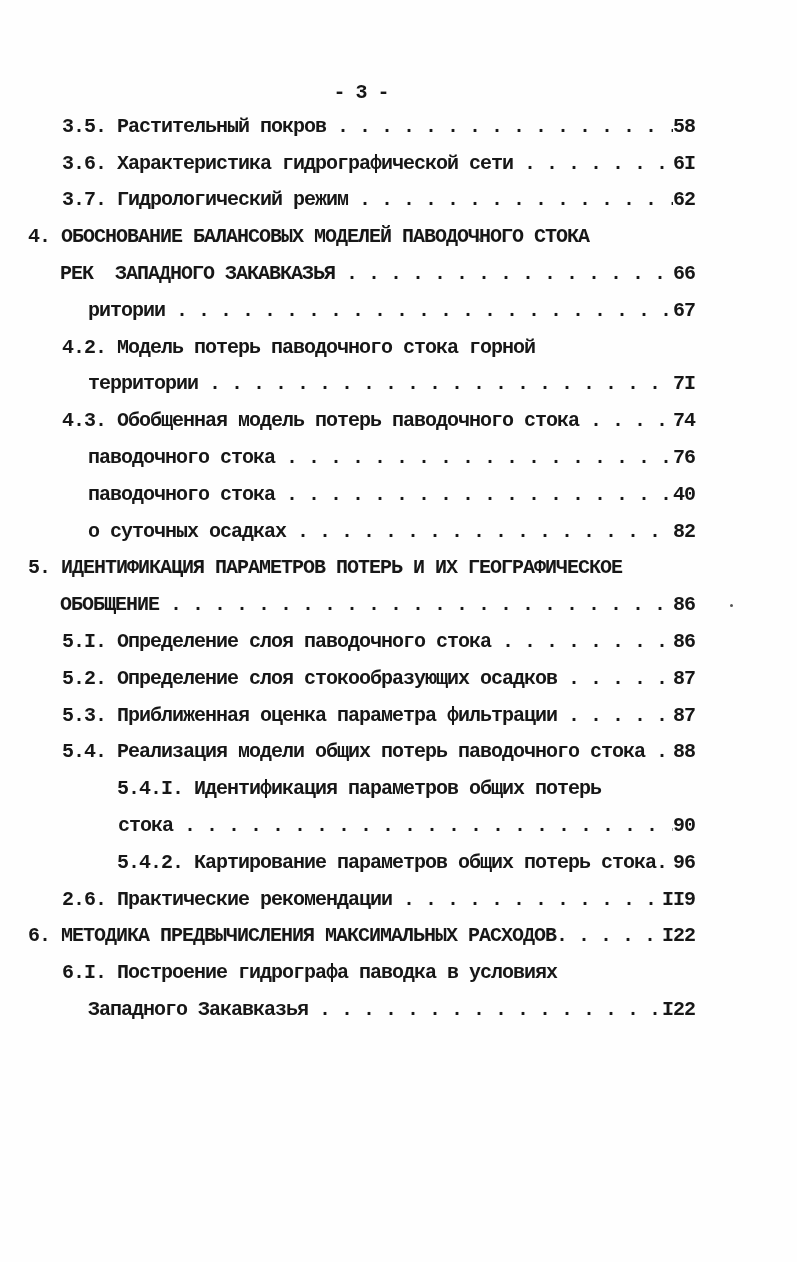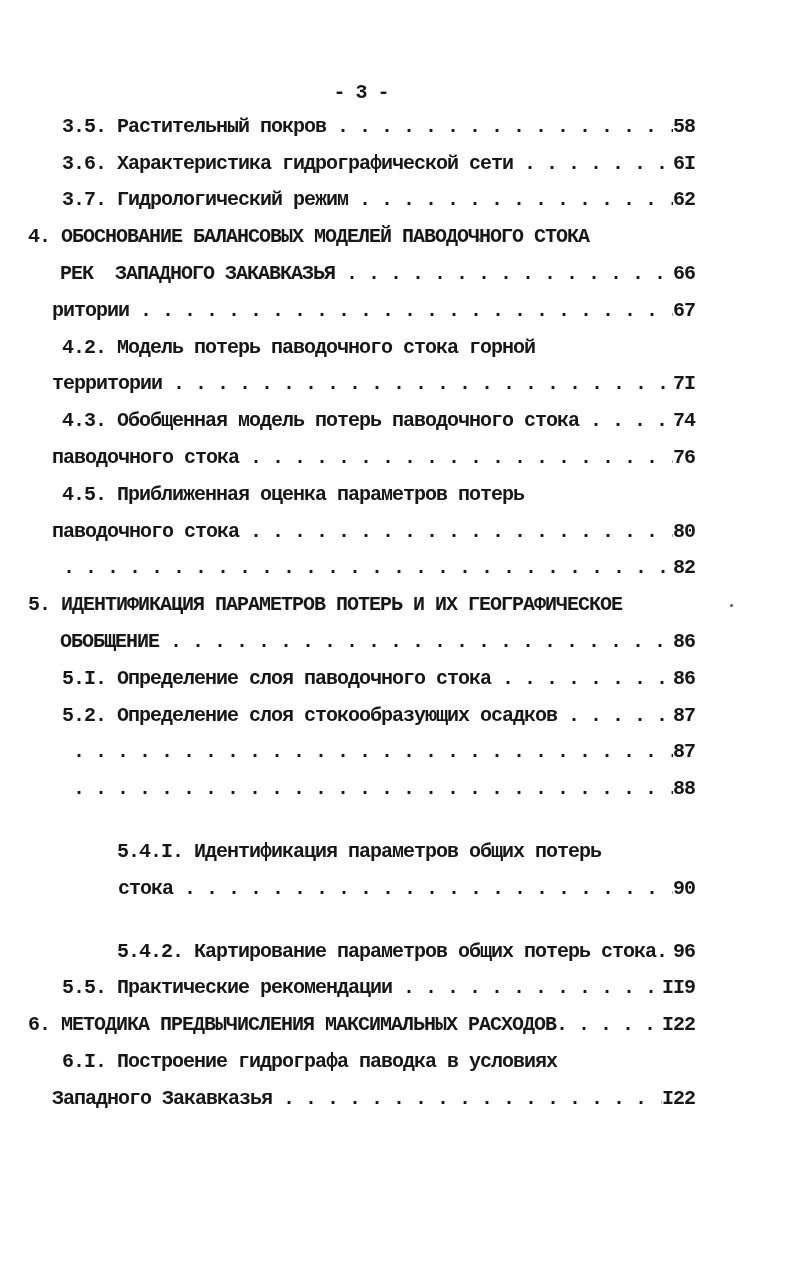--- a/index.html
+++ b/index.html
@@ -38,22 +38,22 @@
     padding-right: 102px;
   }
   .row > span { line-height: 36.8px; }
   .label  { white-space: pre; flex: 0 0 auto; }
   .leader { flex: 1 1 auto; min-width: 0; overflow: hidden; white-space: pre; }
   .pagenum{ flex: 0 0 auto; text-align: right; white-space: pre; }
   
   .l0  { padding-left: 28px;  }
   .l0c { padding-left: 60px;  }
   .l1  { padding-left: 62px; align-items: flex-end;  }
-  .l1c { padding-left: 52px; }
-  .l2  { padding-left: 117px; margin-top: 26px; }
+  .l1c { padding-left: 88px; }
+  .l2  { padding-left: 117px; }
   .l2c { padding-left: 118px; }
   .speck {
     position: absolute;
     background: #555;
     border-radius: 50%;
   }
   .speck1 { left: 730px; top: 604px; width: 3px; height: 3px; }
   .speck2 { left: 479px; top: 238px; width: 3px; height: 3px; }
 </style>
 </head>
@@ -118,34 +118,30 @@
     <span class="pagenum">74</span>
   </div>
 
 
   <div class="row l1c">
     <span class="label">паводочного стока</span>
     <span class="leader"> . . . . . . . . . . . . . . . . . . . . . . . . . . . . . . . . . . . . . . . . . . . . . . . . . . . . . . . . . .</span>
     <span class="pagenum">76</span>
   </div>
 
-  <div class="row l1">
-    <span class="label">4.5. Приближенная оценка параметров потерь</span>
-    <span class="leader"></span>
-    <span class="pagenum"></span>
-  </div>
 
   <div class="row l1c">
     <span class="label">паводочного стока</span>
     <span class="leader"> . . . . . . . . . . . . . . . . . . . . . . . . . . . . . . . . . . . . . . . . . . . . . . . . . . . . . . . . . .</span>
-    <span class="pagenum">80</span>
-  </div>
-
-
-  <div class="row l1c">
+    <span class="pagenum">40</span>
+  </div>
+
+
+  <div class="row l1c">
+    <span class="label">о суточных осадках</span>
     <span class="leader"> . . . . . . . . . . . . . . . . . . . . . . . . . . . . . . . . . . . . . . . . . . . . . . . . . . . . . . . . . .</span>
     <span class="pagenum">82</span>
   </div>
 
   <div class="row l0">
     <span class="label">5. ИДЕНТИФИКАЦИЯ ПАРАМЕТРОВ ПОТЕРЬ И ИХ ГЕОГРАФИЧЕСКОЕ</span>
     <span class="leader"></span>
     <span class="pagenum"></span>
   </div>
 
@@ -161,25 +157,27 @@
     <span class="pagenum">86</span>
   </div>
 
   <div class="row l1">
     <span class="label">5.2. Определение слоя стокообразующих осадков</span>
     <span class="leader"> . . . . . . . . . . . . . . . . . . . . . . . . . . . . . . . . . . . . . . . . . . . . . . . . . . . . . . . . . .</span>
     <span class="pagenum">87</span>
   </div>
 
   <div class="row l1">
+    <span class="label">5.3. Приближенная оценка параметра фильтрации</span>
     <span class="leader"> . . . . . . . . . . . . . . . . . . . . . . . . . . . . . . . . . . . . . . . . . . . . . . . . . . . . . . . . . .</span>
     <span class="pagenum">87</span>
   </div>
 
   <div class="row l1">
+    <span class="label">5.4. Реализация модели общих потерь паводочного стока</span>
     <span class="leader"> . . . . . . . . . . . . . . . . . . . . . . . . . . . . . . . . . . . . . . . . . . . . . . . . . . . . . . . . . .</span>
     <span class="pagenum">88</span>
   </div>
 
   <div class="row l2">
     <span class="label">5.4.I. Идентификация параметров общих потерь</span>
     <span class="leader"></span>
     <span class="pagenum"></span>
   </div>
 
@@ -189,21 +187,21 @@
     <span class="pagenum">90</span>
   </div>
 
   <div class="row l2">
     <span class="label">5.4.2. Картирование параметров общих потерь стока.</span>
     <span class="leader"></span>
     <span class="pagenum">96</span>
   </div>
 
   <div class="row l1">
-    <span class="label">5.5. Практические рекомендации</span>
+    <span class="label">2.6. Практические рекомендации</span>
     <span class="leader"> . . . . . . . . . . . . . . . . . . . . . . . . . . . . . . . . . . . . . . . . . . . . . . . . . . . . . . . . . .</span>
     <span class="pagenum">II9</span>
   </div>
 
   <div class="row l0">
     <span class="label">6. МЕТОДИКА ПРЕДВЫЧИСЛЕНИЯ МАКСИМАЛЬНЫХ РАСХОДОВ.</span>
     <span class="leader"> . . . . . . . . . . . . . . . . . . . . . . . . . . . . . . . . . . . . . . . . . . . . . . . . . . . . . . . . . .</span>
     <span class="pagenum">I22</span>
   </div>
 

